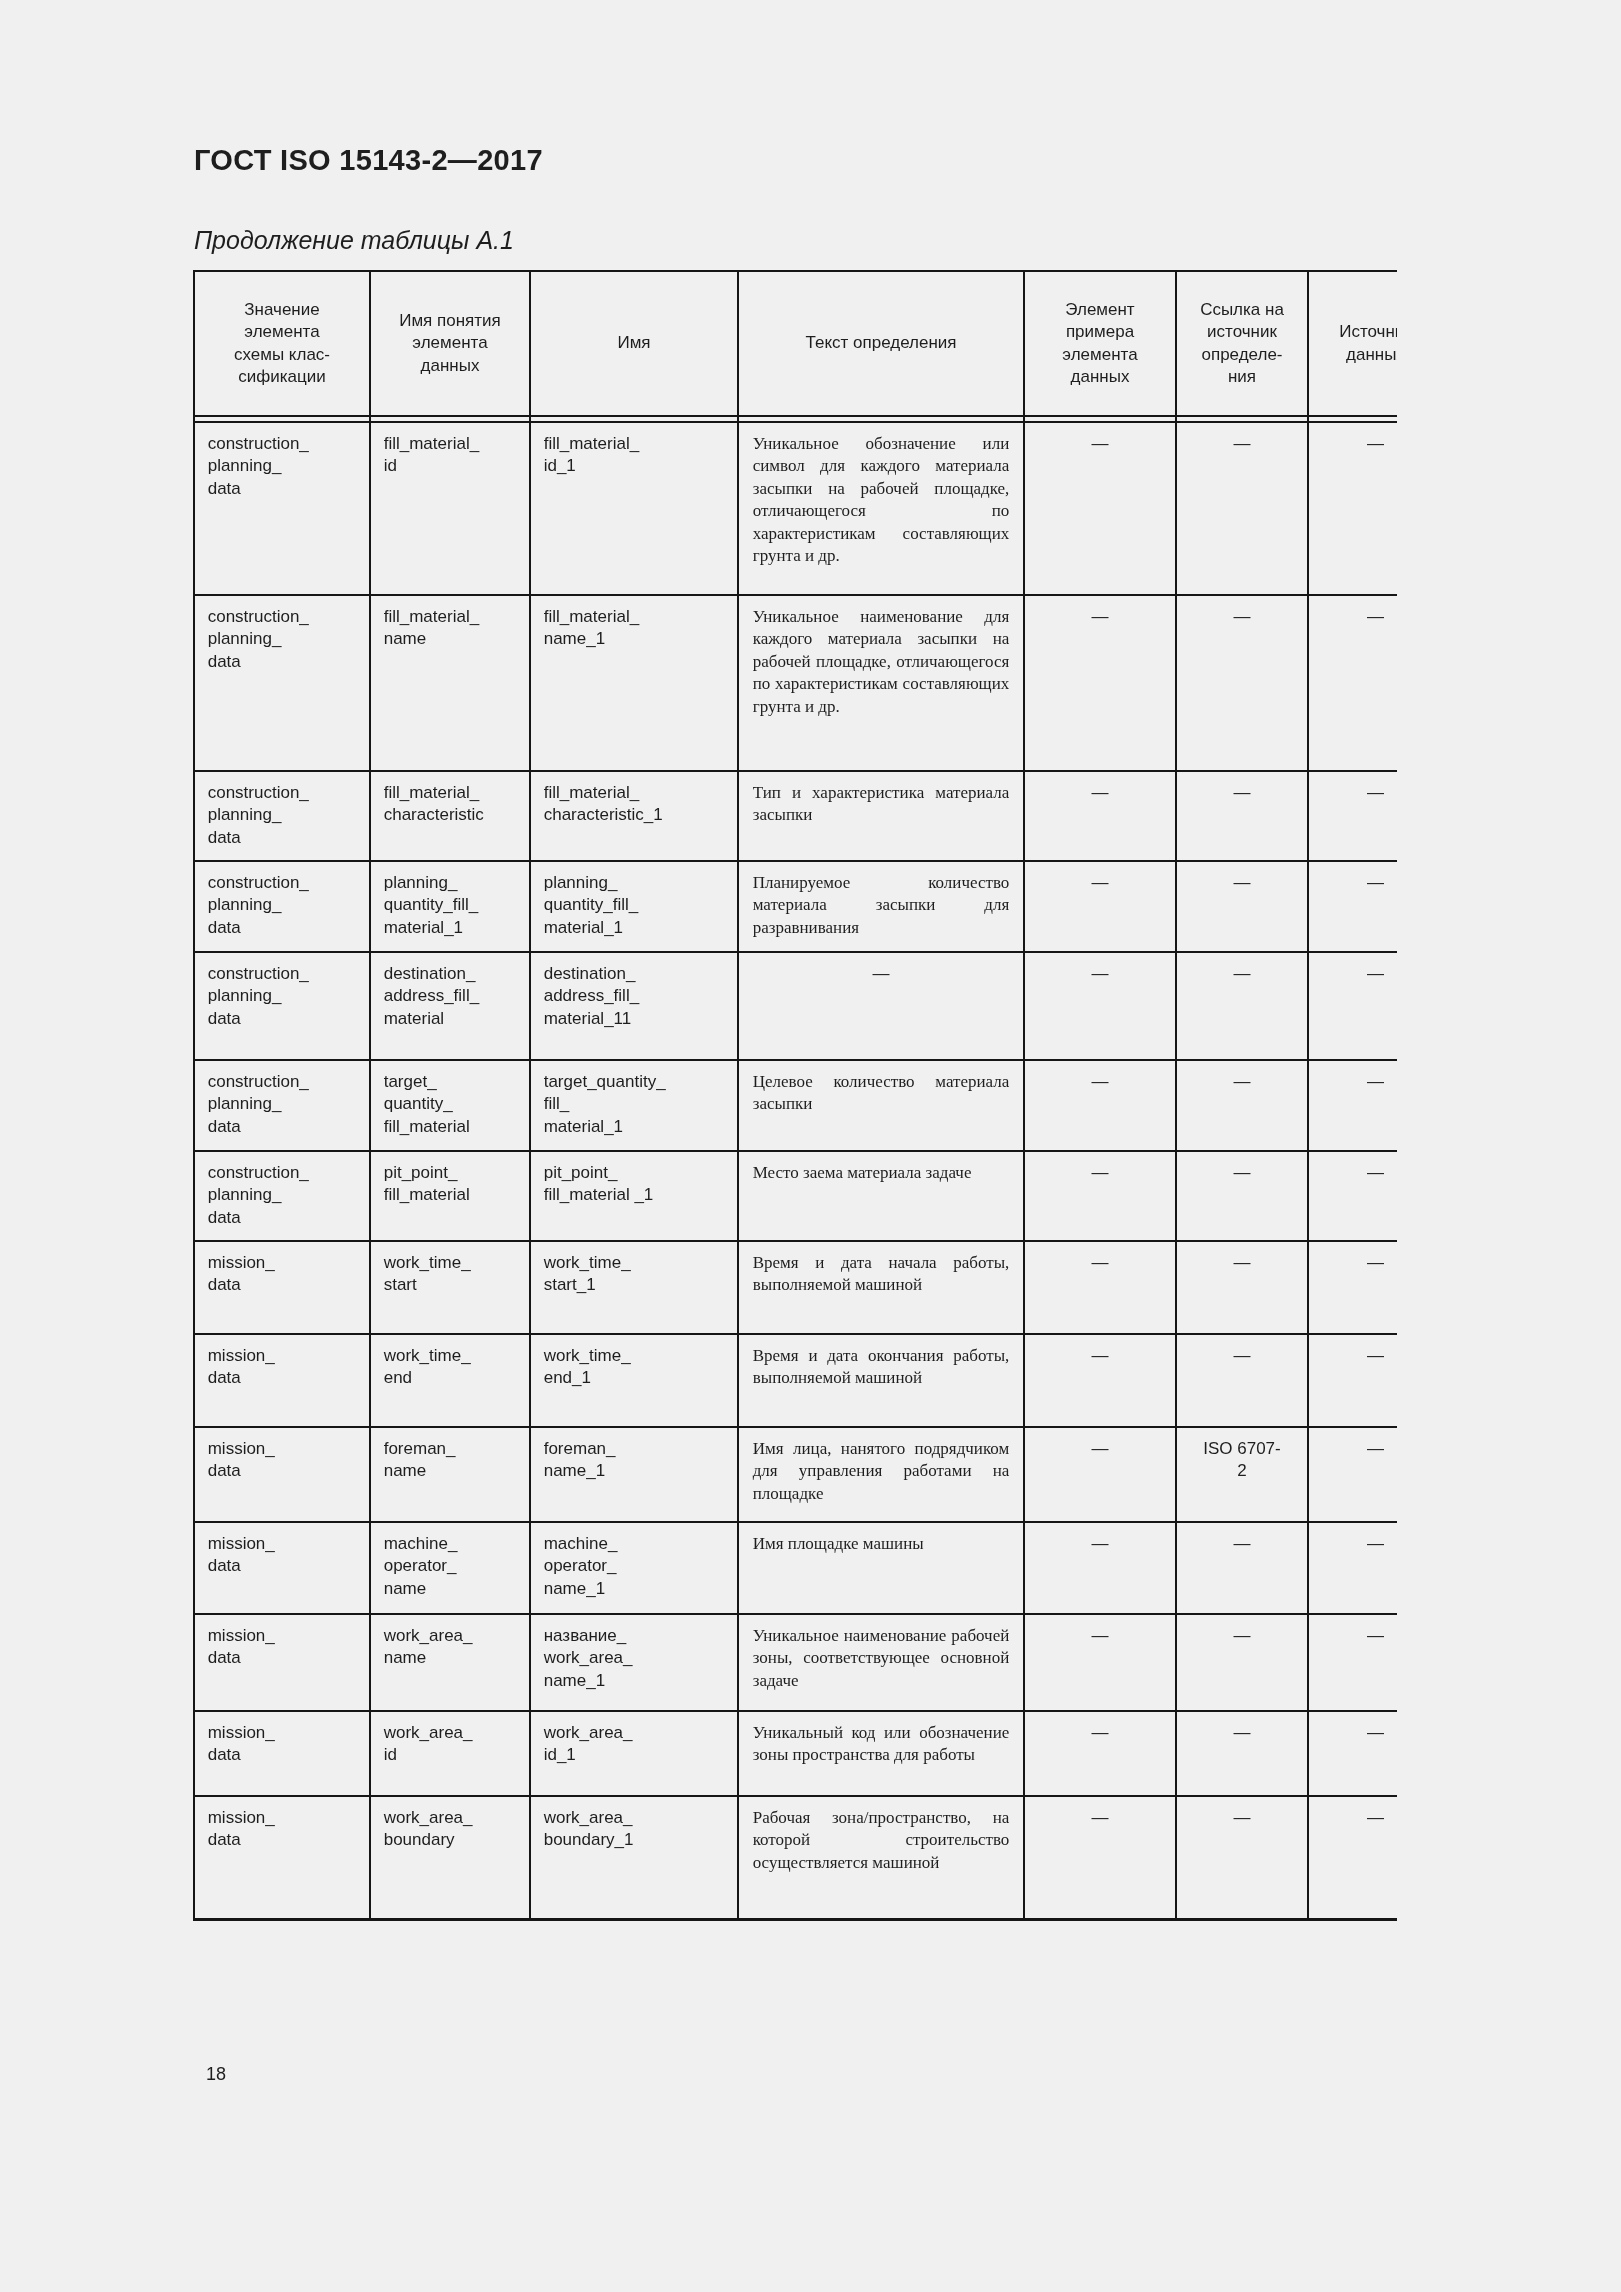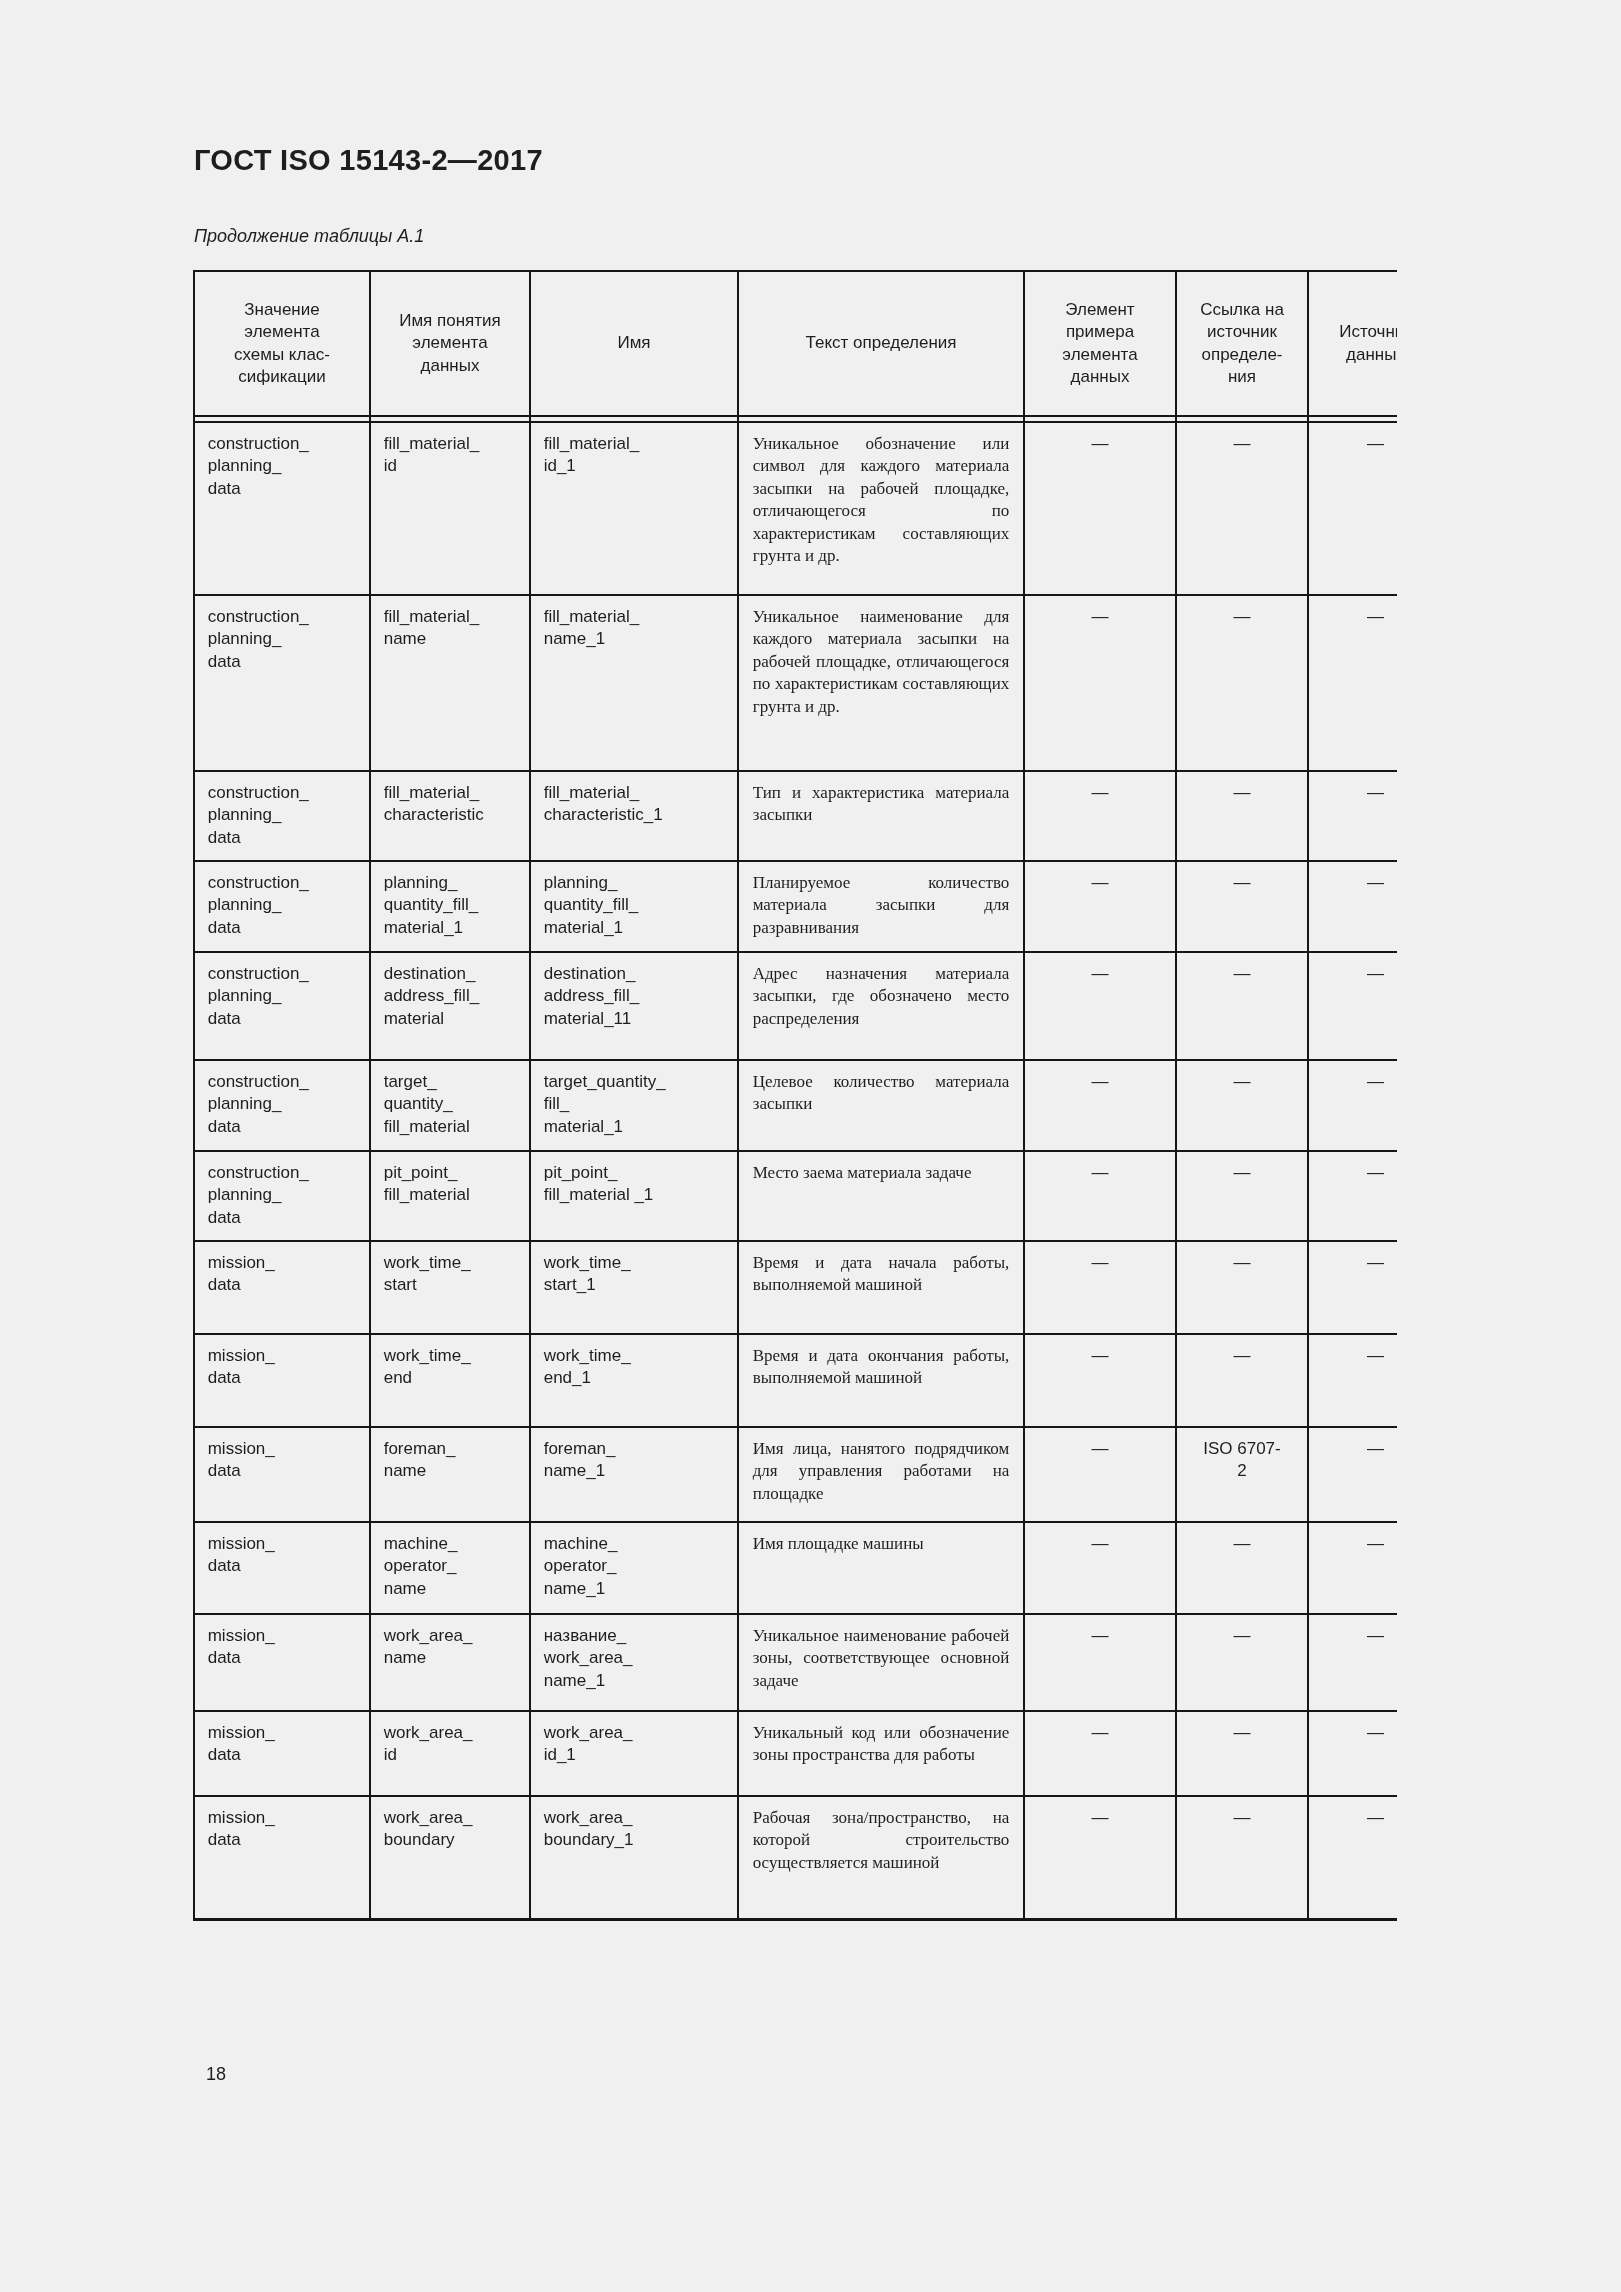--- a/index.html
+++ b/index.html
@@ -21,21 +21,21 @@
     left: 194px;
     top: 144px;
     font-size: 29px;
     font-weight: bold;
     letter-spacing: 0.3px;
   }
   .caption {
     position: absolute;
     left: 194px;
     top: 226px;
-    font-size: 18px;
+    font-size: 25px;
     font-style: italic;
   }
   .pagenum {
     position: absolute;
     left: 194px;
     top: 2064px;
     font-size: 18px;
     margin-left: 12px;
   }
 
@@ -219,21 +219,20 @@
   <div class="trow grid-row">
     <div class="td c1">construction_
 planning_
 data</div>
     <div class="td c2">destination_
 address_fill_
 material</div>
     <div class="td c3">destination_
 address_fill_
 material_11</div>
-    <div class="td c4">Адрес назначения материала засыпки, где обозначено место распределения</div>
     <div class="td c5">—</div>
     <div class="td c6">—</div>
     <div class="td c7">—</div>
     <div class="td c8">—</div>
     <div class="td c9"></div>
   </div>
 
   <div class="trow grid-row">
     <div class="td c1">construction_
 planning_

